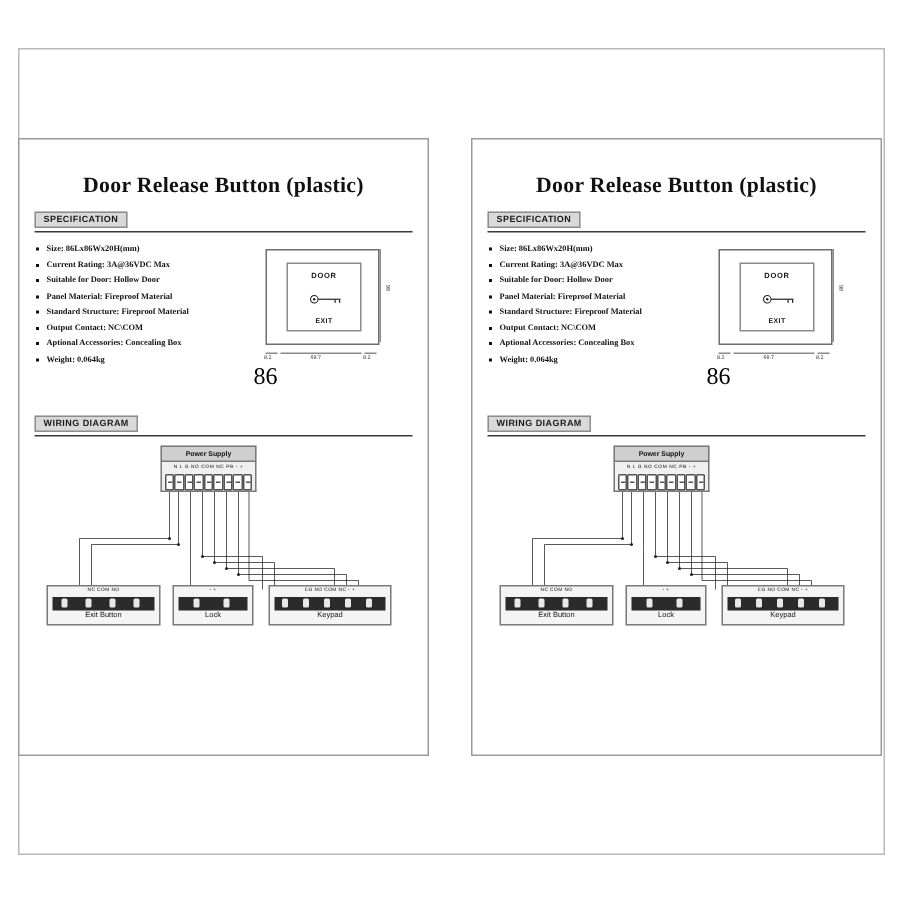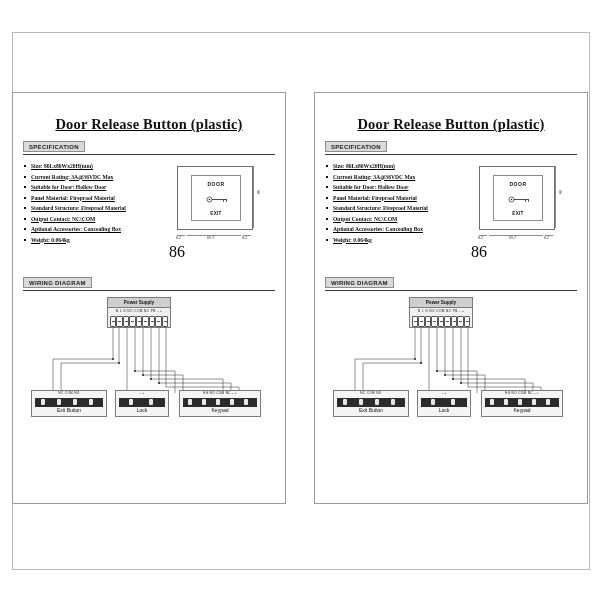--- a/index.html
+++ b/index.html
@@ -11,21 +11,21 @@
   .page{
     position:absolute;left:0;top:0;width:600px;height:600px;
     background:#fff;
   }
   .outer-frame{
     position:absolute;left:12px;top:32px;width:576px;height:536px;
     border:1px solid #b9b9b9;background:#fff;
   }
   .sheets{
     position:absolute;left:12px;top:92px;width:576px;height:412px;
-    display:flex;justify-content:space-between;text-decoration:underline;
+    display:flex;justify-content:space-between;
   }
   .sheet{
     position:relative;
     width:274px;height:412px;
     border:1px solid #9a9a9a;
     background:#ffffff;
     box-sizing:border-box;
   }
   .title{
     text-align:center;

